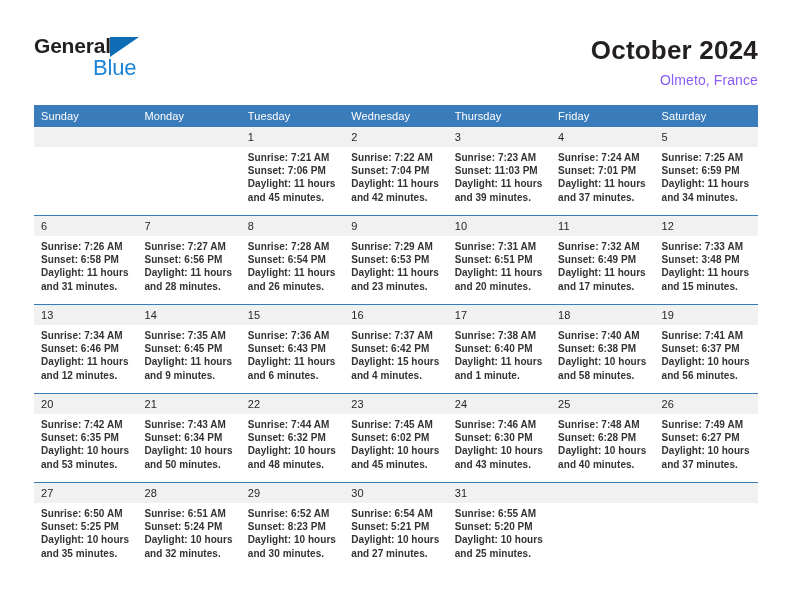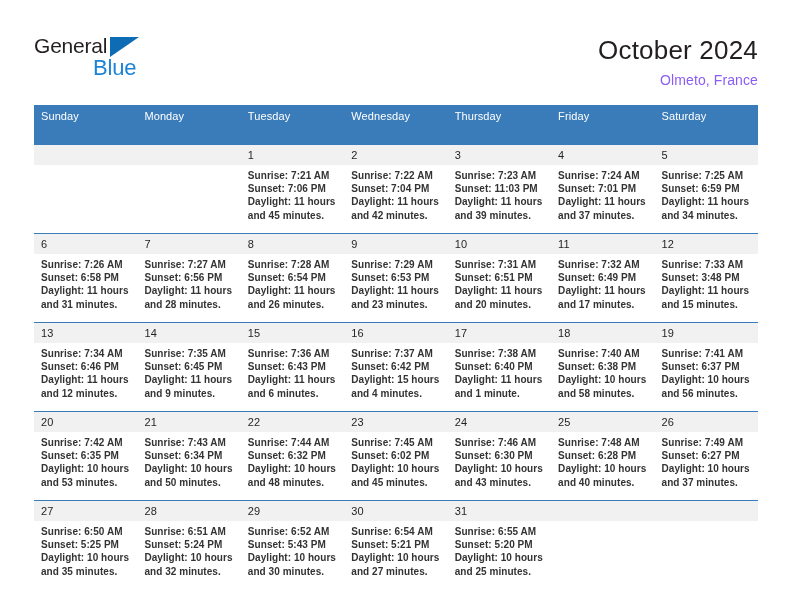--- a/index.html
+++ b/index.html
@@ -38,20 +38,21 @@
   }
   .logo-general {
     position: absolute;
     left: 0;
     top: 0;
     font-size: 21px;
     letter-spacing: -0.2px;
     color: #231f20;
     font-family: "Liberation Sans", sans-serif;
     line-height: 24px;
+    font-weight: bold;
   }
   .logo-tri {
     position: absolute;
     left: 76px;
     top: 3px;
     width: 0;
     height: 0;
     border-left: 29px solid #0d6cb3;
     border-bottom: 20px solid transparent;
   }
@@ -69,21 +70,21 @@
     position: absolute;
     right: 0;
     top: 0;
     text-align: right;
     width: 460px;
   }
   .cal-title {
     font-size: 26px;
     color: #231f20;
     line-height: 32px;
-    font-weight: normal;
+    font-weight: bold;
     margin: 0;
     letter-spacing: 0.2px;
   }
   .cal-subtitle {
     font-size: 14px;
     color: #8b5cf6;
     line-height: 20px;
     margin: 4px 0 0 0;
     letter-spacing: 0.1px;
   }
@@ -96,21 +97,21 @@
     width: 724px;
     border-collapse: collapse;
     table-layout: fixed;
   }
   .calendar th {
     background: #3a7cba;
     color: #ffffff;
     font-size: 11px;
     font-weight: normal;
     text-align: left;
-    padding: 5px 0 23px 7px;
+    padding: 5px 0 5px 7px;
     height: 12px;
     letter-spacing: 0.1px;
   }
   .calendar td {
     width: 103.43px;
     vertical-align: top;
     padding: 0;
     border-top: 1.5px solid #3a7cba;
     height: 88px;
   }
@@ -478,21 +479,21 @@
                 <div>Sunset: 5:24 PM</div>
                 <div class="daylight">Daylight: 10 hours and 32 minutes.</div>
               </div>
             </div>
           </td>
           <td>
             <div class="cell-inner">
               <div class="daynum">29</div>
               <div class="details">
                 <div>Sunrise: 6:52 AM</div>
-                <div>Sunset: 5:43 PM</div>
+                <div>Sunset: 8:23 PM</div>
                 <div class="daylight">Daylight: 10 hours and 30 minutes.</div>
               </div>
             </div>
           </td>
           <td>
             <div class="cell-inner">
               <div class="daynum">30</div>
               <div class="details">
                 <div>Sunrise: 6:54 AM</div>
                 <div>Sunset: 5:21 PM</div>

